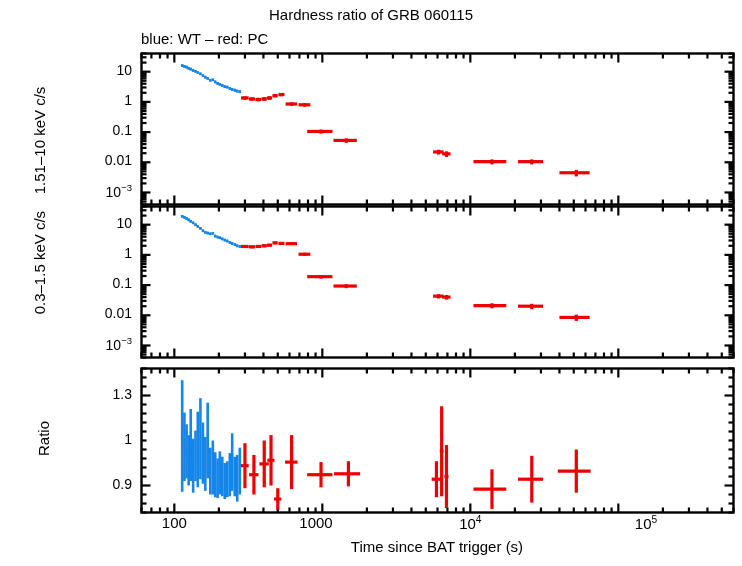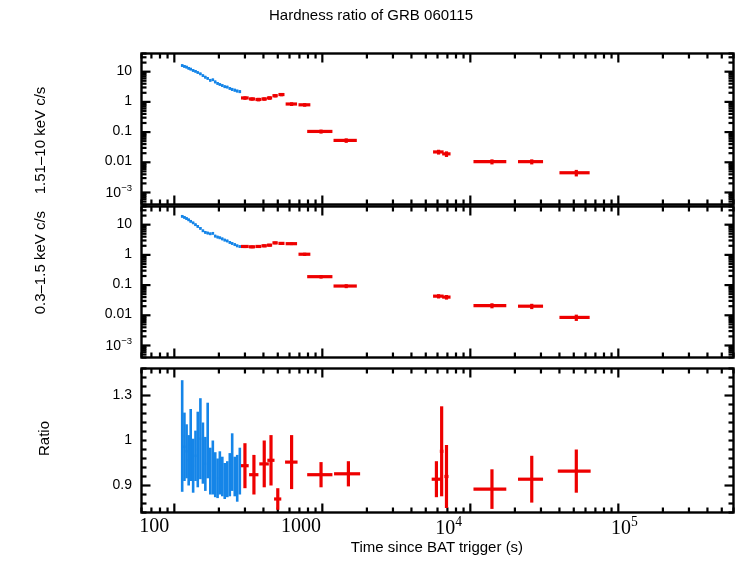--- a/index.html
+++ b/index.html
@@ -9,30 +9,31 @@
   .ttl{position:absolute;text-align:center;white-space:nowrap;}
   #title{left:0;top:6px;width:742px;font-size:15px;}
   #subtitle{left:141px;top:30px;font-size:15px;text-align:left;width:420px;}
   #xlabel{left:141px;top:538px;width:592px;font-size:15px;}
   #ylabel-main{position:absolute;left:-121px;top:192px;width:320px;
       transform:rotate(-90deg);text-align:center;font-size:15px;white-space:nowrap;}
   #ylabel-ratio{position:absolute;left:-12px;top:430px;width:110px;
       transform:rotate(-90deg);text-align:center;font-size:15px;white-space:nowrap;}
   .ytick{position:absolute;text-align:right;font-size:14px;white-space:nowrap;
          right:0;width:60px;}
-  .xtick{position:absolute;text-align:left;font-size:20px;white-space:nowrap;
-         width:70px;font-family:Liberation Serif, serif;}
+  .xtick{position:absolute;text-align:center;font-size:15px;white-space:nowrap;
+         width:70px;}
   sup{font-size:0.68em;vertical-align:super;}
 </style>
 </head>
 <body>
 
 <div id="figure">
 
   <div class="ttl" id="title">Hardness ratio of GRB 060115</div>
+  <div class="ttl" id="subtitle">blue: WT – red: PC</div>
 
   <div id="ylabel-main">
     <span>0.3–1.5 keV c/s</span>
     &nbsp;&nbsp;
     <span>1.51–10 keV c/s</span>
   </div>
   <div id="ylabel-ratio">Ratio</div>
 
   <div class="ttl" id="xlabel">Time since BAT trigger (s)</div>
 

